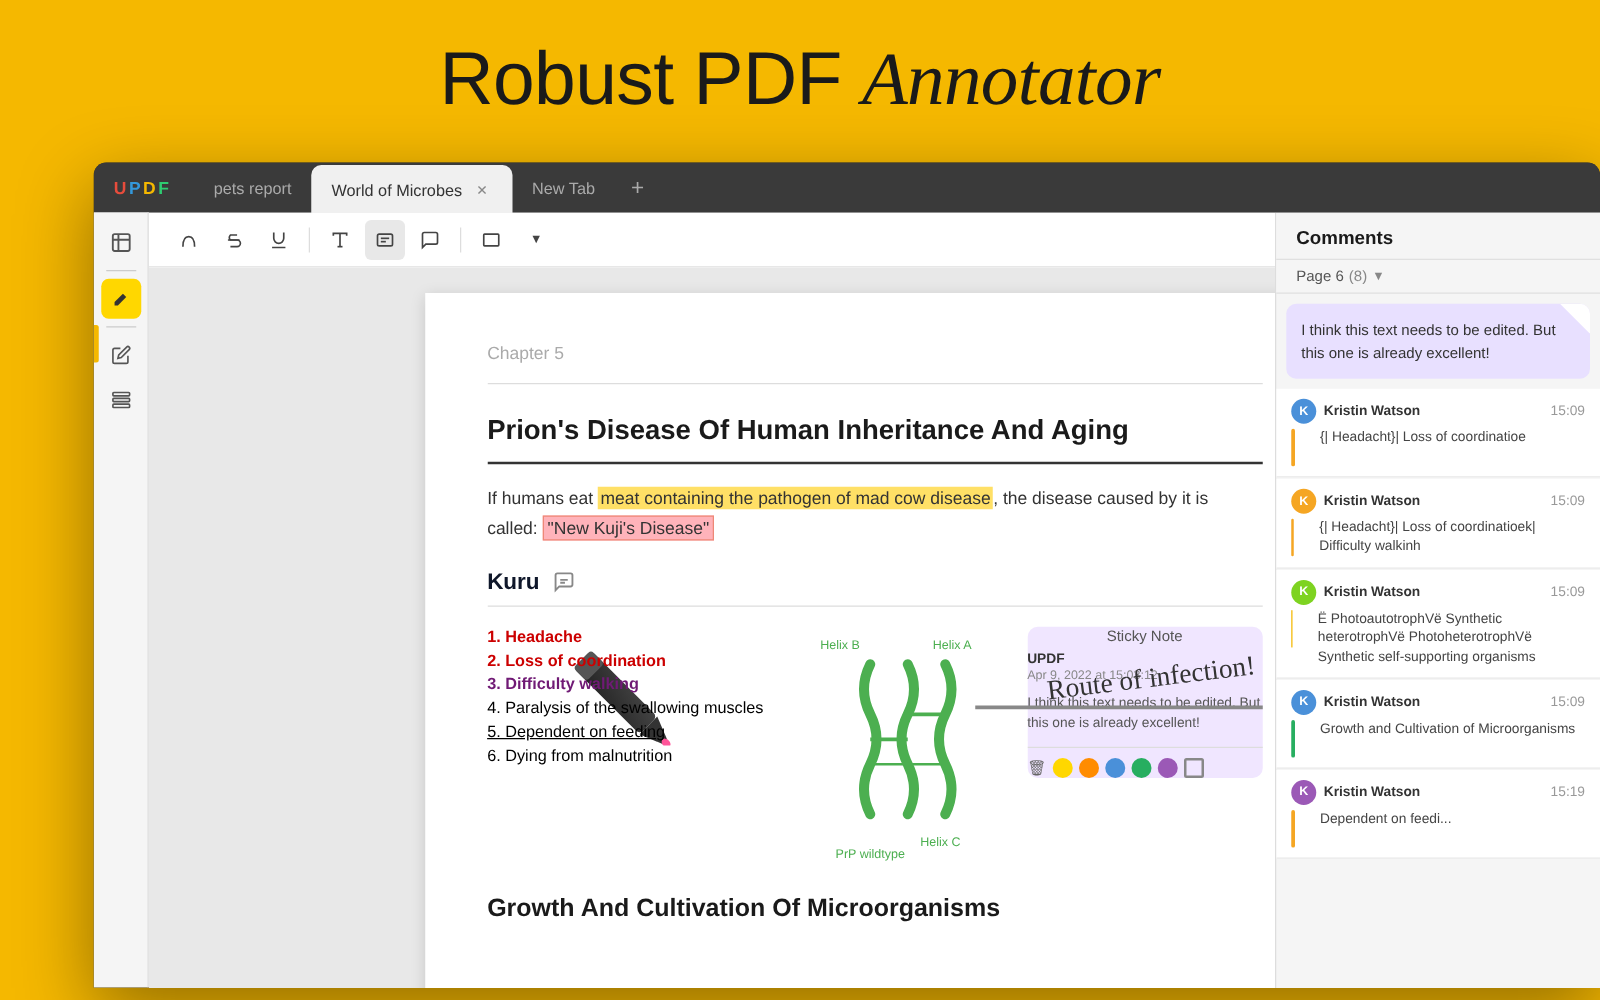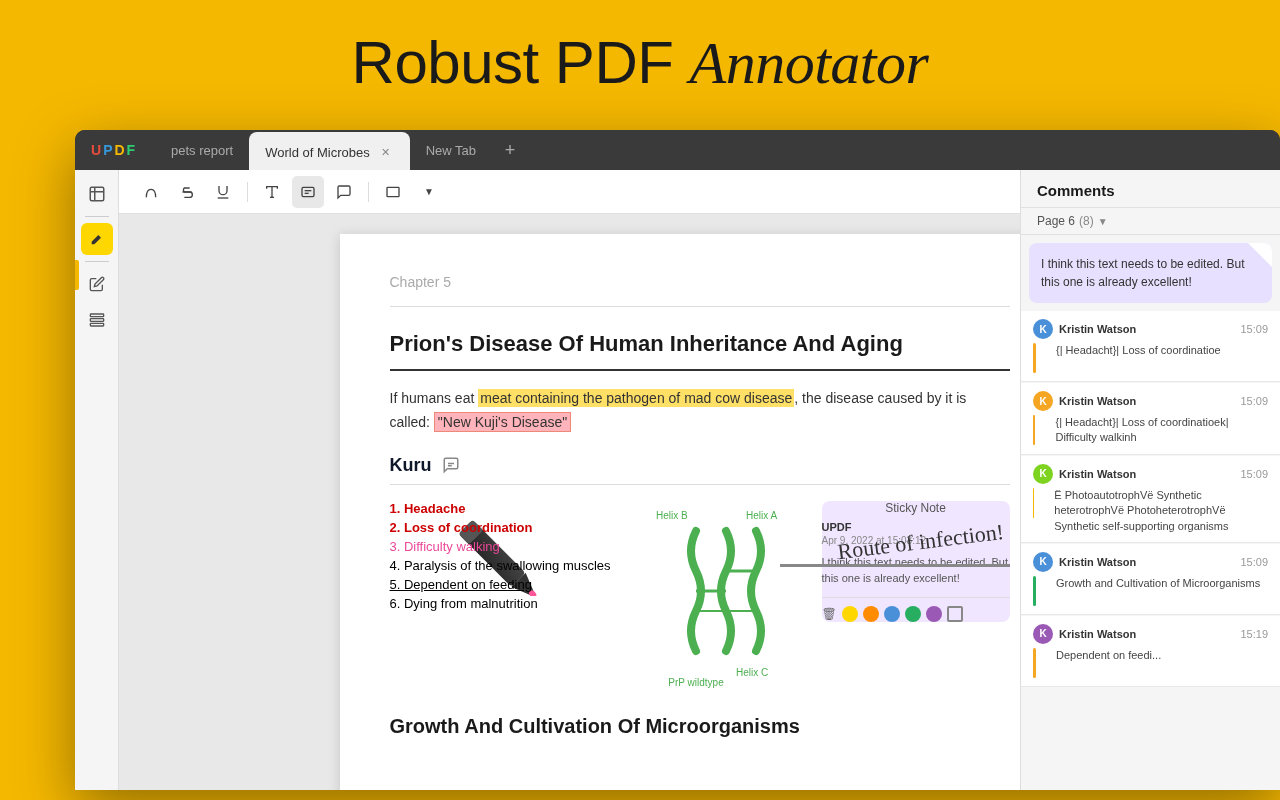--- a/index.html
+++ b/index.html
@@ -561,21 +561,21 @@
                     <rect x="30" y="10" width="20" height="15" rx="3" fill="#555"></rect>
                     <polygon points="30,85 50,85 42,105 38,105" fill="#333"></polygon>
                     <ellipse cx="40" cy="105" rx="3" ry="4" fill="#ff5599"></ellipse>
                   </g>
                 </svg>
               </div>
 
               <ol style="list-style:none; padding:0; position:relative; z-index:2;">
                 <li style="color:#cc0000; font-size:13px; font-weight:600; margin-bottom:4px;">1. Headache</li>
                 <li style="color:#cc0000; font-size:13px; font-weight:600; margin-bottom:4px;">2. Loss of coordination</li>
-                <li style="color:#ec4899; font-size:13px; font-weight:400; margin-bottom:4px;">3. Difficulty walking</li>
+                <li style="color:#701a75; font-size:13px; font-weight:700; margin-bottom:4px;">3. Difficulty walking</li>
                 <li style="font-size:13px; margin-bottom:4px;">4. Paralysis of the swallowing muscles</li>
                 <li style="font-size:13px; text-decoration:underline; margin-bottom:4px;">5. Dependent on feeding</li>
                 <li style="font-size:13px;">6. Dying from malnutrition</li>
               </ol>
             </div>
 
             <div style="flex:1; display:flex; align-items:center; justify-content:center; position:relative;">
               <svg width="160" height="190" viewBox="0 0 160 190">
 
                 <text x="10" y="18" font-size="10" fill="#4CAF50">Helix B</text>

